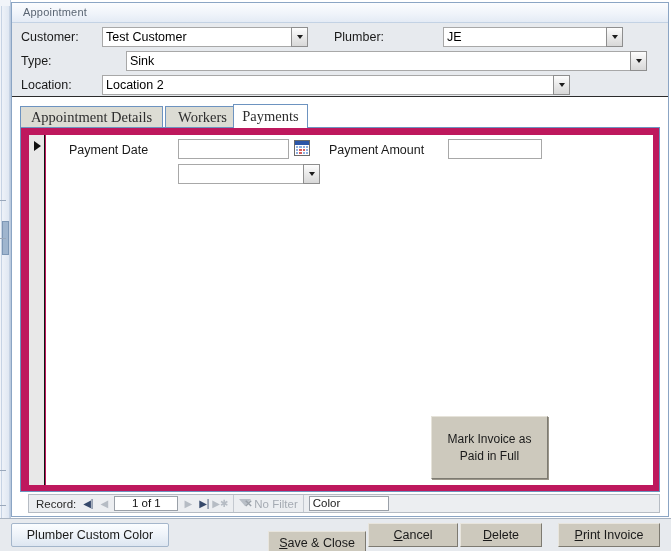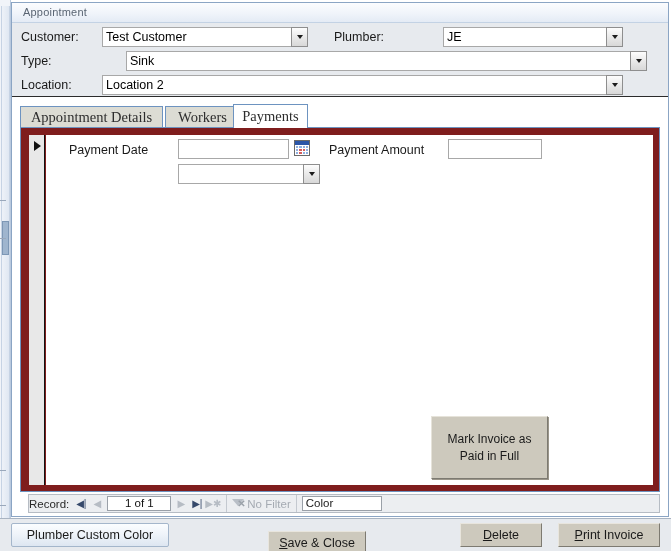--- a/index.html
+++ b/index.html
@@ -148,21 +148,21 @@
   .combo .combo-btn .arrow {
     width: 0; height: 0;
     border-left: 3.5px solid transparent;
     border-right: 3.5px solid transparent;
     border-top: 4px solid #1c1c1c;
   }
 
   .cb-customer { left: 90px; top: 0; width: 206px; }
   .cb-plumber  { left: 431px; top: 0; width: 180px; }
   .cb-type     { left: 90px; top: 0; width: 521px; margin-left: 24px; }
-  .cb-location { left: 90px; top: 0; width: 521px; }
+  .cb-location { left: 90px; top: 0; width: 468px; }
 
   
   .tab-area {
     position: absolute;
     left: 8px; top: 101px;
     width: 640px; height: 388px;
   }
   .tab-strip {
     position: absolute;
     left: 0; top: 0;
@@ -193,21 +193,21 @@
     z-index: 3;
   }
   .tab-1 { left: 0px;   width: 143px; }
   .tab-2 { left: 145px; width: 75px; }
   .tab-3 { left: 213px; width: 75px; }
 
   .tab-page {
     position: absolute;
     left: 0; top: 23px;
     width: 640px; height: 365px;
-    background: #7f1d1d;
+    background: #be185d;
     border: 1px solid #6d93c0;
     box-sizing: border-box;
   }
 
   
   .detail {
     position: absolute;
     left: 8px; top: 7px;
     width: 624px; height: 350px;
   }
@@ -291,21 +291,21 @@
     left: 16px; top: 491px;
     width: 632px; height: 19px;
     background: #eceef1;
     border: 1px solid #b6bcc4;
     box-sizing: border-box;
     display: flex;
     align-items: center;
     font-size: 11.5px;
     color: #333333;
   }
-  .nav-bar .nav-label { margin-right: 4px; color: #2a2a2a; }
+  .nav-bar .nav-label { margin-left: 7px; margin-right: 4px; color: #2a2a2a; }
   .nav-btn {
     width: 16px; height: 17px;
     display: flex; align-items: center; justify-content: center;
     color: #36496b;
     font-size: 10px;
     line-height: 1;
   }
   .nav-btn.disabled { color: #b6bcc4; }
   .nav-num {
     width: 64px; height: 15px;
@@ -542,20 +542,23 @@
     </div>
 
   </div>
 
   <div class="cmd-bar">
     <div class="btn-custom-color">Plumber Custom Color</div>
 
     <div class="btn-cmd btn-save">
       <span><u>S</u><span>ave &amp; Close</span></span>
     </div>
+    <div class="btn-cmd btn-cancel">
+      <span><u>C</u><span>ancel</span></span>
+    </div>
     <div class="btn-cmd btn-delete">
       <span><u>D</u><span>elete</span></span>
     </div>
     <div class="btn-cmd btn-print">
       <span><u>P</u><span>rint Invoice</span></span>
     </div>
   </div>
 
 </div>
 

